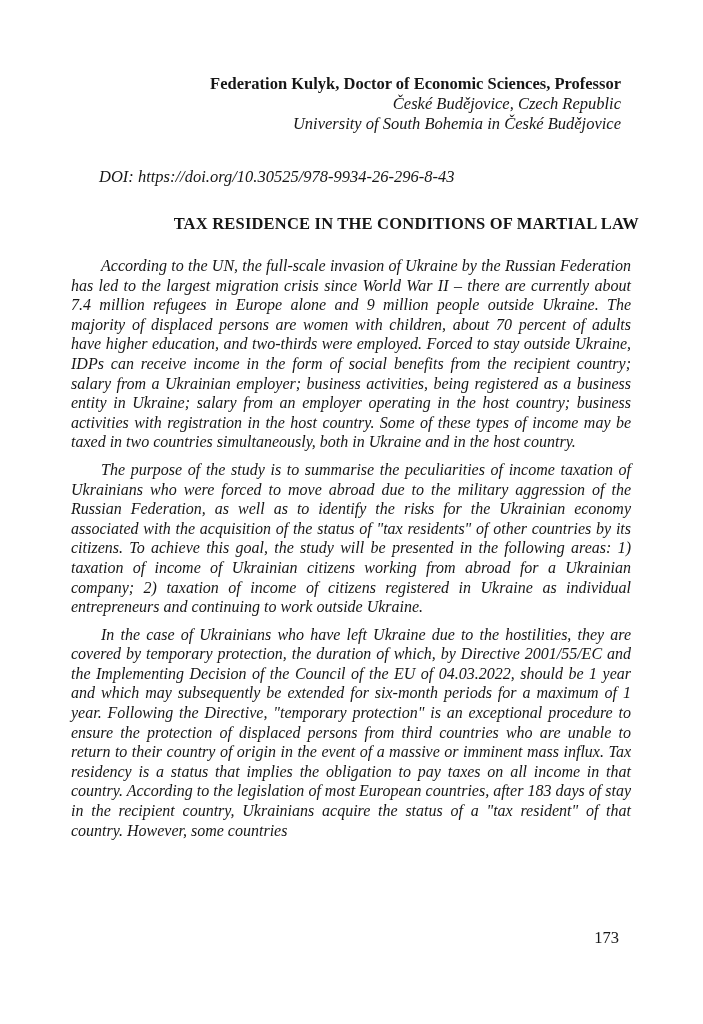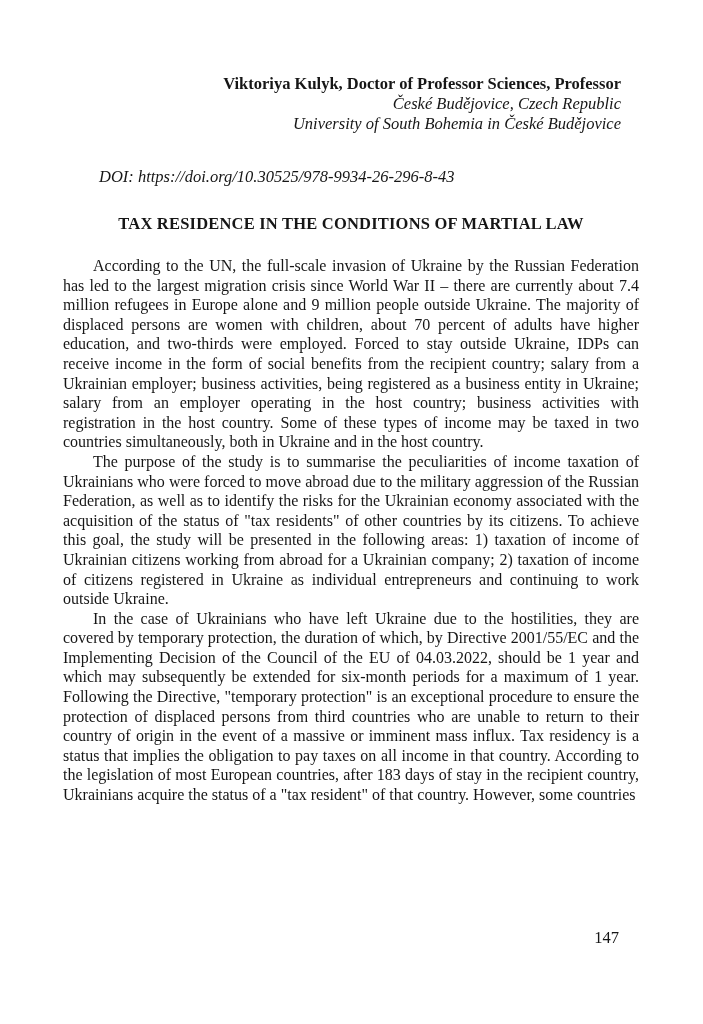--- a/index.html
+++ b/index.html
@@ -34,62 +34,63 @@
   .affil { font-style: italic; }
   .doi {
     margin-top: 33px;
     padding-left: 36px;
     font-style: italic;
     font-size: 16.5px;
     line-height: 20px;
   }
   .title {
     margin: 27px 0 0 0;
-    text-align: center;
+    text-align: right;
     font-size: 16.5px;
     line-height: 20px;
     font-weight: 700;
     letter-spacing: 0.2px;
   }
   .bodytext {
     margin-top: 22px;
     font-size: 16px;
     line-height: 19.6px;
     text-align: justify;
   }
   .bodytext p {
-    margin: 0;
+    margin: 8px;
     text-indent: 30px;
+    font-style: italic;
   }
   .pagenum {
     position: absolute;
     top: 928px;
     right: 84px;
     font-size: 16.5px;
     line-height: 20px;
   }
 </style>
 </head>
 <body>
 
 <div class="sheet">
   <div class="content">
 
     <div class="byline">
-      <div class="author">Viktoriya Kulyk, Doctor of Professor Sciences, Professor</div>
+      <div class="author">Federation Kulyk, Doctor of Economic Sciences, Professor</div>
       <div class="affil">České Budějovice, Czech Republic</div>
       <div class="affil">University of South Bohemia in České Budějovice</div>
     </div>
 
     <div class="doi">DOI: https://doi.org/10.30525/978-9934-26-296-8-43</div>
 
     <h1 class="title">TAX RESIDENCE IN THE CONDITIONS OF MARTIAL LAW</h1>
 
     <div class="bodytext">
       <p>According to the UN, the full-scale invasion of Ukraine by the Russian Federation has led to the largest migration crisis since World War II – there are currently about 7.4 million refugees in Europe alone and 9 million people outside Ukraine. The majority of displaced persons are women with children, about 70 percent of adults have higher education, and two-thirds were employed. Forced to stay outside Ukraine, IDPs can receive income in the form of social benefits from the recipient country; salary from a Ukrainian employer; business activities, being registered as a business entity in Ukraine; salary from an employer operating in the host country; business activities with registration in the host country. Some of these types of income may be taxed in two countries simultaneously, both in Ukraine and in the host country.</p>
       <p>The purpose of the study is to summarise the peculiarities of income taxation of Ukrainians who were forced to move abroad due to the military aggression of the Russian Federation, as well as to identify the risks for the Ukrainian economy associated with the acquisition of the status of "tax residents" of other countries by its citizens. To achieve this goal, the study will be presented in the following areas: 1) taxation of income of Ukrainian citizens working from abroad for a Ukrainian company; 2) taxation of income of citizens registered in Ukraine as individual entrepreneurs and continuing to work outside Ukraine.</p>
       <p>In the case of Ukrainians who have left Ukraine due to the hostilities, they are covered by temporary protection, the duration of which, by Directive 2001/55/EC and the Implementing Decision of the Council of the EU of 04.03.2022, should be 1 year and which may subsequently be extended for six-month periods for a maximum of 1 year. Following the Directive, "temporary protection" is an exceptional procedure to ensure the protection of displaced persons from third countries who are unable to return to their country of origin in the event of a massive or imminent mass influx. Tax residency is a status that implies the obligation to pay taxes on all income in that country. According to the legislation of most European countries, after 183 days of stay in the recipient country, Ukrainians acquire the status of a "tax resident" of that country. However, some countries</p>
     </div>
 
   </div>
 
-  <div class="pagenum">147</div>
+  <div class="pagenum">173</div>
 </div>
 
 </body></html>

